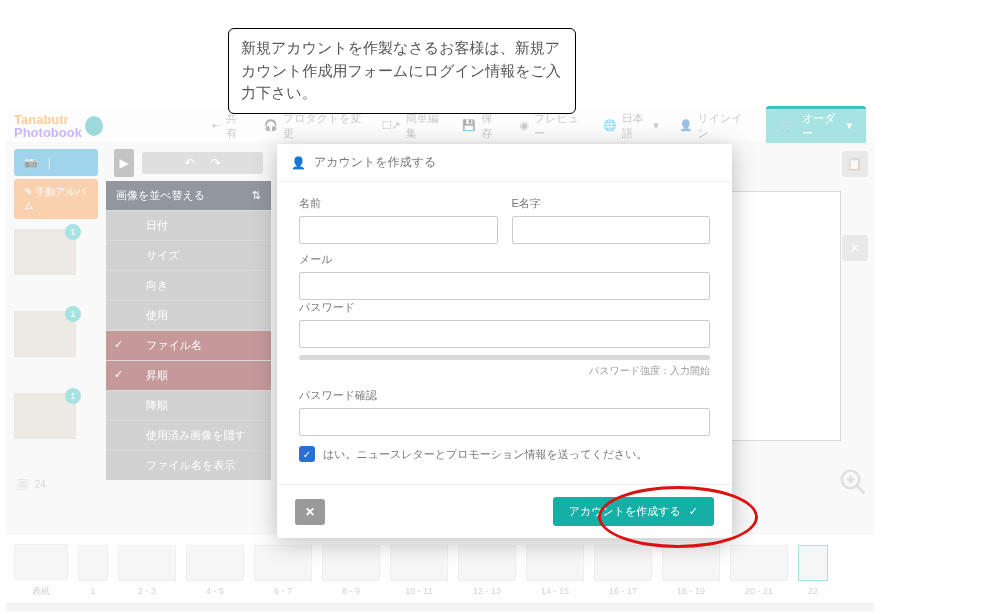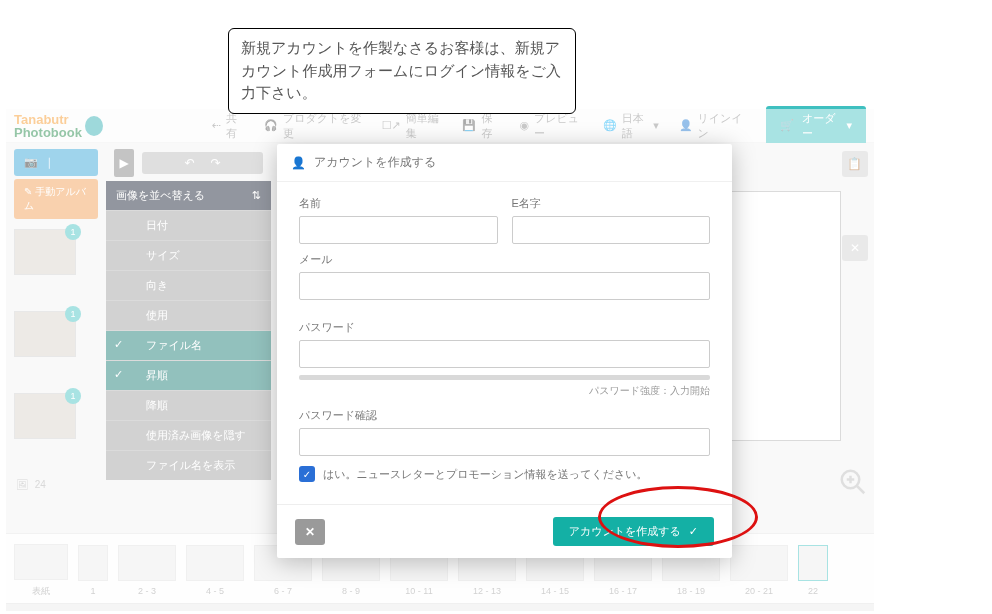--- a/index.html
+++ b/index.html
@@ -6,42 +6,42 @@
 body { font-family: "Hiragino Sans", "Meiryo", sans-serif; font-size: 12px; background: #fff; width: 992px; height: 614px; position: relative; overflow: hidden; color: #555; }
 
 .callout { position: absolute; top: 28px; left: 228px; width: 348px; border: 1.5px solid #000; border-radius: 6px; padding: 8px 12px; font-size: 15px; line-height: 1.5; background: #fff; z-index: 300; }
 
 .app { position: absolute; top: 109px; left: 6px; width: 868px; height: 505px; }
 .overlay { position: absolute; inset: 0; background: rgba(255,255,255,0.55); z-index: 100; pointer-events: none; }
 
 .topbar { height: 34px; background: #fbfbfb; border-bottom: 1px solid #eee; display: flex; align-items: center; padding: 0 8px; font-size: 11px; color: #888; }
 .logo { font-weight: bold; font-size: 13px; line-height: 1; }
 .logo .t1 { color: #f7931e; }
-.logo .t2 { color: #15803d; margin-top: 15px; }
+.logo .t2 { color: #8b5cf6; margin-top: 15px; }
 .logo-badge { display: inline-block; width: 20px; height: 20px; border-radius: 50%; background: #29abb0; vertical-align: middle; margin-left: 3px; }
 .topbar .sp { flex: 1; }
 .tbitem { display: flex; align-items: center; gap: 5px; margin: 0 10px; color: #888; }
 .orderbtn { background: #3fc0c0; color: #fff; padding: 5px 14px; border-radius: 3px; display: flex; align-items: center; gap: 8px; margin-left: 10px; font-size: 11px; }
 
 .workspace { display: flex; height: 390px; background: #f1f1f1; }
 .leftcol { width: 100px; background: #f1f1f1; display: flex; flex-direction: column; }
 .bluechip { background: #2a9fd6; color: #fff; border-radius: 3px; padding: 6px 10px; margin: 6px 8px 3px; font-size: 11px; display: flex; align-items: center; gap: 6px; }
 .orangechip { background: #f29a4c; color: #fff; border-radius: 3px; padding: 6px 10px; margin: 0 8px 6px; font-size: 10px; }
 .thumbs { padding: 4px 0 0 8px; }
 .thumb { width: 62px; height: 46px; background: #d7d0c8; border: 1px solid #ccc; margin-bottom: 36px; position: relative; }
 .thumb .dot { position: absolute; top: -6px; right: -6px; width: 16px; height: 16px; border-radius: 50%; background: #3fc0c0; color: #fff; font-size: 9px; display: flex; align-items: center; justify-content: center; }
 .thumbcount { display: flex; align-items: center; gap: 6px; color: #aaa; font-size: 10px; padding: 4px 10px; }
 
 .sortcol { width: 165px; }
 .sorthead { background: #0f172a; color: #fff; padding: 7px 10px; display: flex; justify-content: space-between; align-items: center; font-size: 11px; }
 .toprow { display: flex; gap: 8px; padding: 6px 8px 4px; align-items: center; }
 .toprow .play { width: 20px; height: 28px; background: #7d7d7d; border-radius: 2px; display:flex;align-items:center;justify-content:center;color:#fff; }
 .toprow .undo { flex:1; background: #b8b8b8; height: 22px; border-radius: 3px; display:flex;align-items:center;justify-content:center;gap:16px;color:#fff; }
 .sortitem { background: #9c9c9c; color: #fff; padding: 7px 14px 7px 40px; font-size: 11px; border-top: 1px solid #afafaf; position: relative; }
-.sortitem.active { background: #0f766e; }
+.sortitem.active { background: #7f1d1d; }
 .sortitem.active::before { content: "✓"; position: absolute; left: 8px; }
 
 .canvas { flex: 1; position: relative; background: #f1f1f1; }
 .pageframe { position: absolute; left: 200px; top: 48px; width: 370px; height: 250px; border: 1px solid #b0b0b0; background: #fff; }
 .sidetools { position: absolute; right: 6px; top: 8px; display: flex; flex-direction: column; gap: 58px; }
 .st { width: 26px; height: 26px; background: #cfcfcf; border-radius: 3px; display:flex;align-items:center;justify-content:center;color:#fff; }
 .zoom { position: absolute; right: 6px; bottom: 36px; width: 30px; height: 30px; color: #b8b8b8; }
 
 .filmstrip { height: 70px; background: #fdfdfd; border-top: 1px solid #e3e3e3; display: flex; align-items: center; padding: 6px 8px 2px; gap: 10px; overflow: hidden; }
 .fsitem { display: flex; flex-direction: column; align-items: center; gap: 5px; font-size: 9px; color: #999; }
@@ -248,21 +248,21 @@
     <div class="row2">
       <div class="field">
         <label>名前</label>
         <input type="text" style="">
       </div>
       <div class="field">
         <label>E名字</label>
         <input type="text" style="">
       </div>
     </div>
-    <div class="field" style="margin-bottom:20px">
+    <div class="field" style="margin-bottom:0">
       <label>メール</label>
       <input type="text" style="">
     </div>
     <div class="field">
       <label>パスワード</label>
       <input type="password" style="">
       <div class="pwbar"></div>
     </div>
     <div class="pwhint">パスワード強度：入力開始</div>
     <div class="field" style="margin-bottom:6px">

